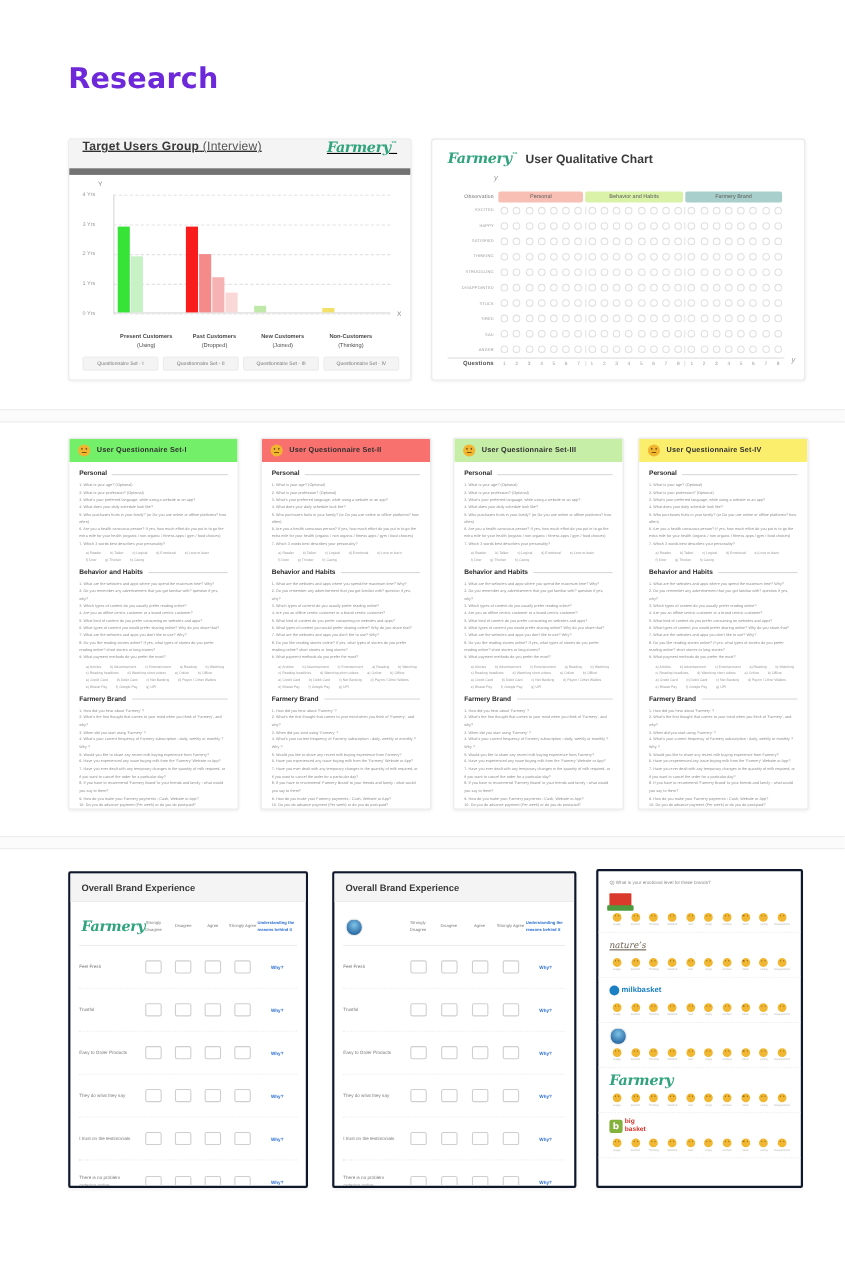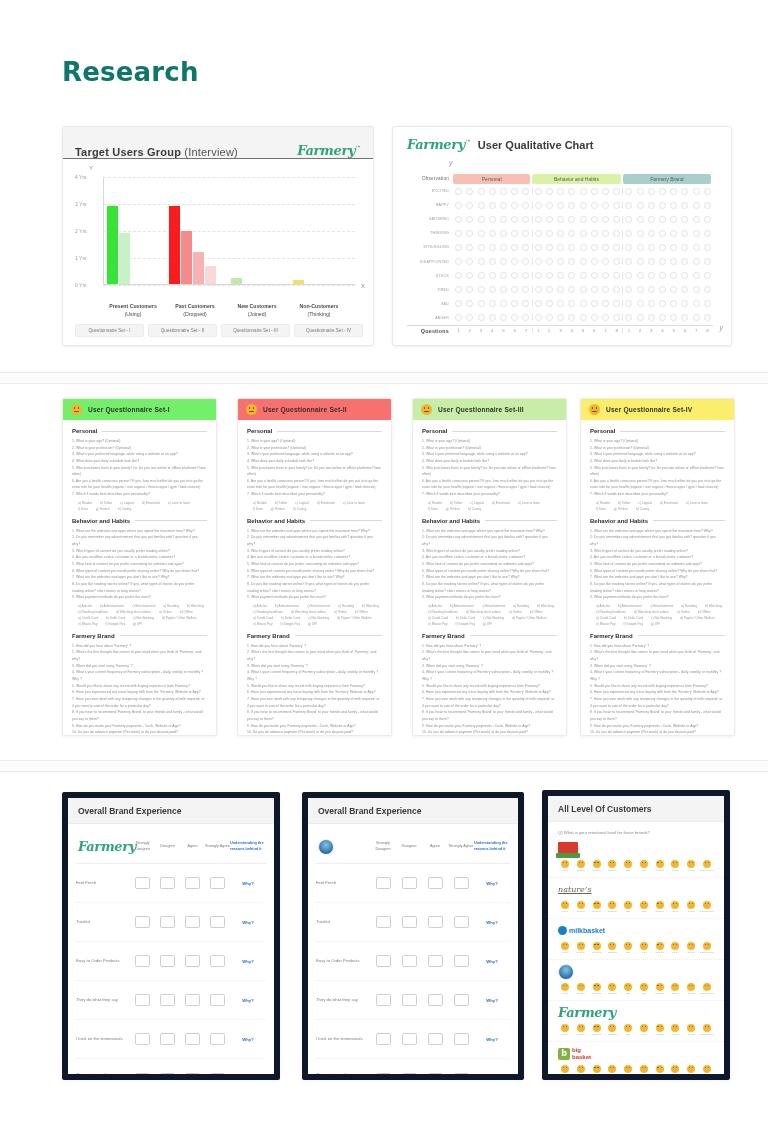--- a/index.html
+++ b/index.html
@@ -16,29 +16,29 @@
   #band2 { top: 760px; height: 12px; }
 
   
   .page-title { position: absolute; left: 62px; top: 52px; height: 40px;
                 display: flex; align-items: center; gap: 9px; }
   .title-outline {
     font-size: 26px; font-weight: 700; letter-spacing: .5px;
     color: transparent; -webkit-text-stroke: 1px #8d8d8d;
     font-family: "DejaVu Sans", sans-serif;
   }
-  .title-solid { font-size: 26px; font-weight: 700; color: #0f766e;
+  .title-solid { font-size: 26px; font-weight: 700; color: #6d28d9;
                  font-family: "DejaVu Sans", sans-serif; letter-spacing: .2px; }
 
   
   .card { position: absolute; background: #fff; border: 1px solid #e9e9e9;
           border-radius: 3px; box-shadow: 0 1px 3px rgba(0,0,0,.06); }
-  .card-head { background: #f4f4f4; border-bottom: 1px solid #737373;
-               display: flex; align-items: flex-end; justify-content: space-between;
-               padding: 0 12px; }
+  .card-head { background: #f4f4f4; border-bottom: 6px solid #737373;
+               display: flex; align-items: flex-start; justify-content: space-between;
+               padding: 0 12px; text-decoration: underline; }
 
   
   #chart-card { left: 62px; top: 126px; width: 312px; height: 220px; }
   #chart-card .card-head { height: 32px; }
   .ch-title { font-size: 11px; font-weight: 700; color: #3b3b3b; letter-spacing: .2px; }
   .ch-title .light { font-weight: 400; color: #555; }
   .farmery-logo { font-family: "DejaVu Serif", serif; font-style: italic;
                   font-weight: 700; color: #2fa37c; font-size: 13px; letter-spacing: -.3px; }
   .farmery-logo sup { font-size: 6px; vertical-align: super; }
 
@@ -109,21 +109,21 @@
   .q-body { padding: 8px 9px; }
   .q-sec { font-size: 6px; font-weight: 700; color: #2c2c2c; margin: 7px 0 4px;
            display: flex; align-items: center; gap: 5px; }
   .q-sec:first-child { margin-top: 0; }
   .q-sec .rule { flex: 1; height: 1px; background: #d9d9d9; }
   .q-line { font-size: 3.4px; color: #8c8c8c; line-height: 1.95; letter-spacing: .05px; }
   .q-opts { font-size: 3.2px; color: #9b9b9b; display: flex; flex-wrap: wrap;
             gap: 2px 8px; margin: 3px 0 4px 6px; }
 
   
-  .b-card { position: absolute; background: #fff; border: 6px solid #0f172a;
+  .b-card { position: absolute; background: #fff; border: 2px solid #0f172a;
             border-radius: 2px; box-shadow: 0 1px 3px rgba(0,0,0,.06); overflow: hidden; }
   #brand1 { left: 62px; top: 792px; width: 218px; height: 288px; }
   #brand2 { left: 302px; top: 792px; width: 222px; height: 288px; }
   #levels  { left: 542px; top: 790px; width: 188px; height: 290px; }
   .b-head { height: 26px; background: #f4f4f4; border-bottom: 1px solid #ececec;
             display: flex; align-items: center; padding: 0 10px; }
   .b-title { font-size: 8.5px; font-weight: 600; color: #3a3a3a; }
   .likert { padding: 6px 8px 0 8px; }
   .lk-row { display: flex; align-items: center; }
   .lk-head { height: 34px; border-bottom: 1px solid #ededed; }
@@ -1634,23 +1634,20 @@
           <div class="lk-col">
             <div class="lk-box"></div>
           </div>
           <div class="lk-why">Why?</div>
         </div>
       </div>
   </div>
 </div>
 
 <div class="b-card" id="levels">
-  <div class="b-head">
-    <div class="b-title">All Level Of Customers</div>
-  </div>
   <div class="lv-q">Q) What is your emotional level for these brands?</div>
   <div id="levels-rows">
       <div class="lv-brand">
         <div class="lv-logo">
           <div class="logo-red"></div>
         </div>
         <div class="lv-emojis">
           <div class="lv-one">
             <div class="sm-emoji"></div>
             <span>Happy</span>

